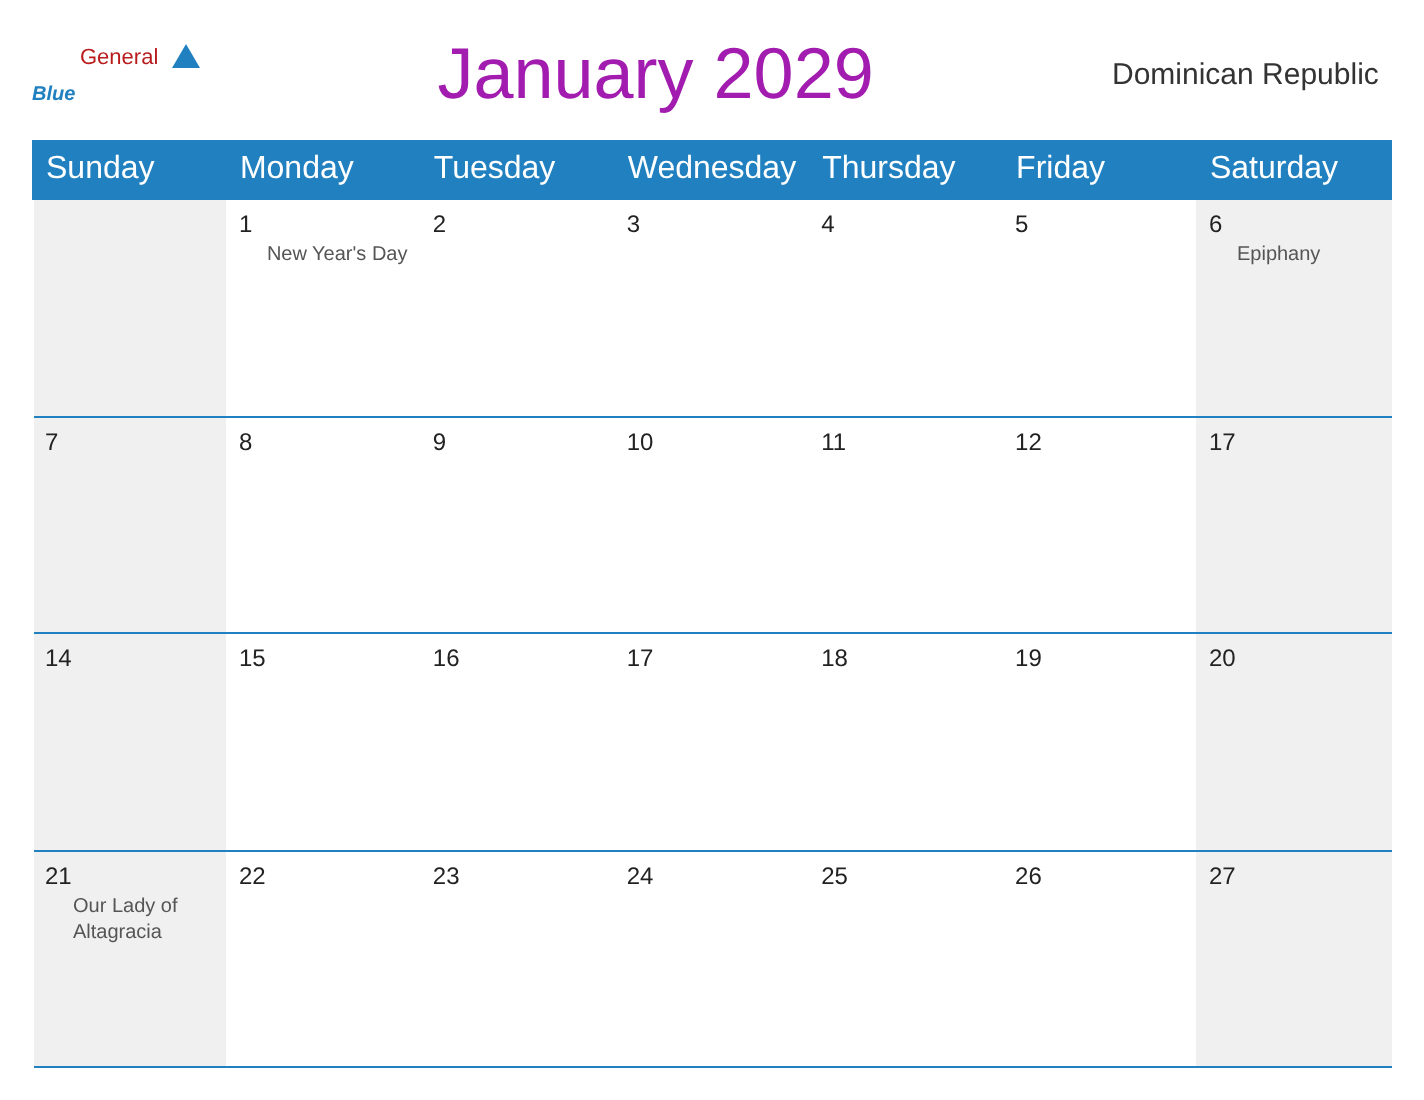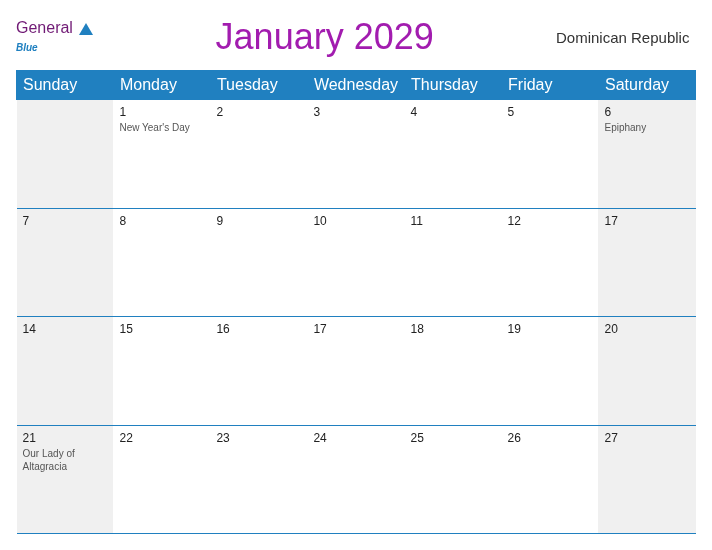--- a/index.html
+++ b/index.html
@@ -78,31 +78,33 @@
       font-size: 12px;
       display: block;
       margin-bottom: 2px;
     }
 
     .holiday-name {
       font-size: 10px;
       color: #555;
       display: block;
       line-height: 1.3;
+      margin-left: 14px;
     }
 
     .logo-wrapper {
       display: flex;
       flex-direction: column;
       align-items: flex-start;
     }
 
     .logo-general {
-      font-size: 16px;
-      color: #701a75;
+      font-size: 11px;
+      color: #b91c1c;
+      margin-left: 24px;
     }
 
     .logo-blue-text {
       font-size: 10px;
       color: #2080c0;
       font-weight: bold;
       font-style: italic;
     }
 
     .logo-triangle {

